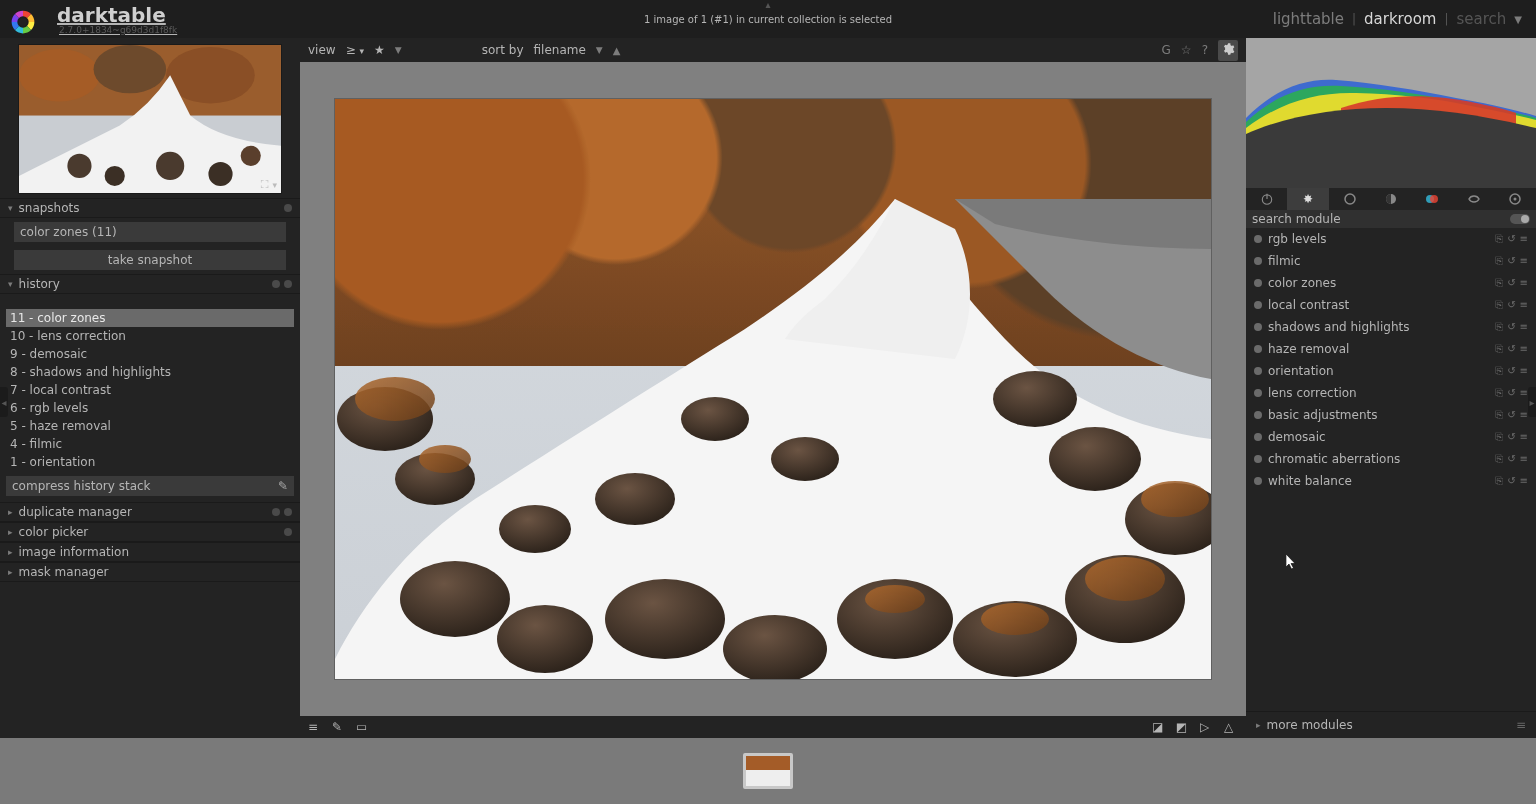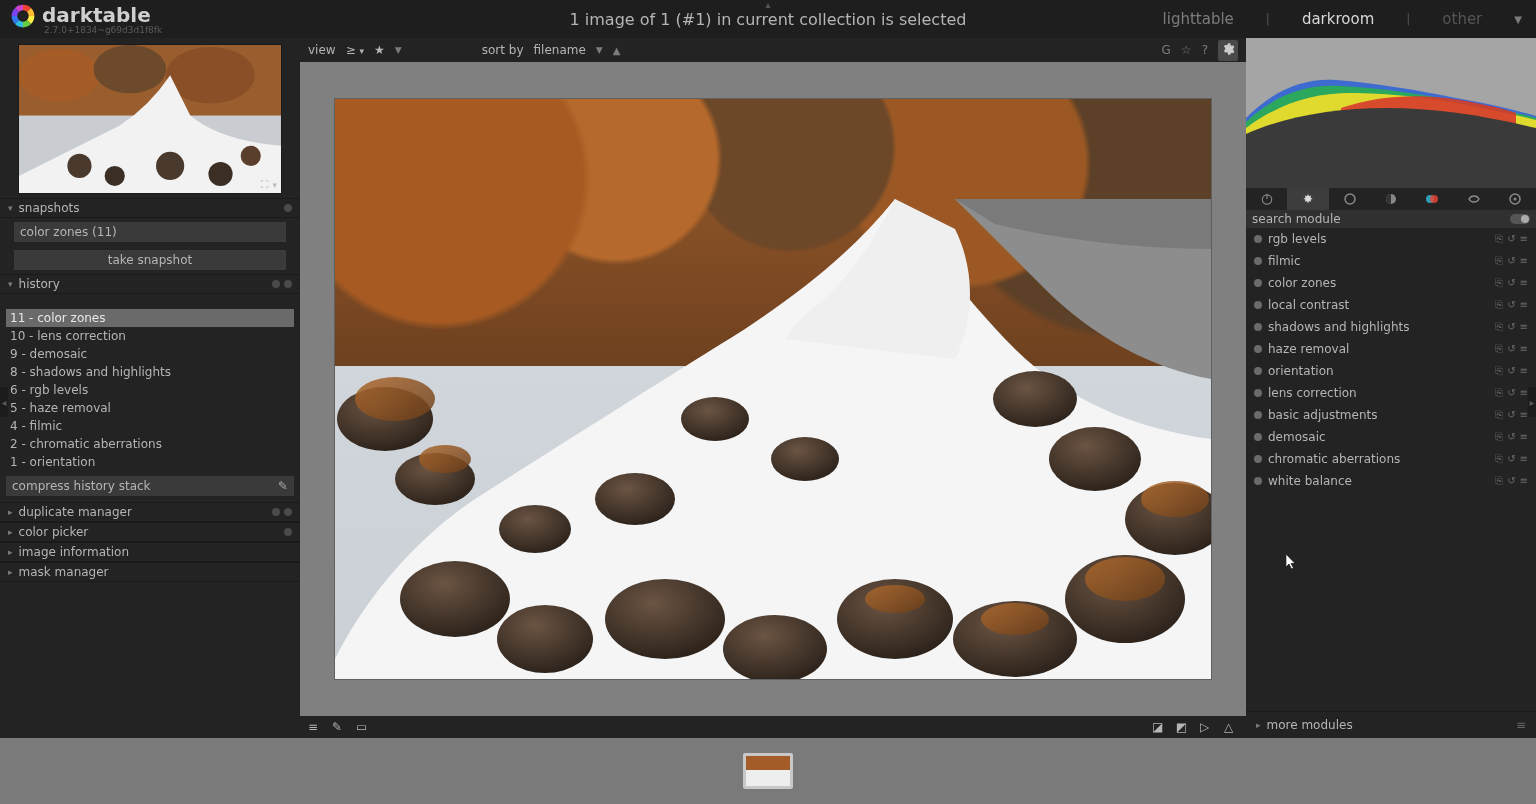--- a/index.html
+++ b/index.html
@@ -24,26 +24,26 @@
     overflow:hidden;
     position:relative;
   }
 
   
   .header {
     height:38px; background:var(--bg-darker);
     display:flex; align-items:center; justify-content:space-between;
     padding:0 10px; position:relative;
   }
-  .logo-wrap { display:flex; align-items:flex-start; gap:6px; }
+  .logo-wrap { display:flex; align-items:flex-end; gap:21px;text-decoration:underline; }
   .logo-icon { width:26px; height:26px; }
   .logo-text { font-size:20px; font-weight:600; color:#cfcfcf; letter-spacing:0; }
   .logo-sub  { font-size:9px; color:#5a5a5a; margin-left:2px; margin-top:-2px; }
-  .header-center { position:absolute; left:50%; transform:translateX(-50%); font-size:16px; color:var(--text); }
-  .header-right { display:flex; align-items:center; gap:32px; margin-right:4px; }
+  .header-center { position:absolute; left:50%; transform:translateX(-50%); font-size:10px; color:var(--text); }
+  .header-right { display:flex; align-items:center; gap:8px; margin-right:4px; }
   .hr-item { font-size:15px; color:var(--text-dim); cursor:pointer; }
   .hr-item.active { color:var(--text-bright); }
   .hr-sep  { color:#555; }
   .top-arrow { position:absolute; top:-1px; left:50%; transform:translateX(-50%); font-size:10px; color:#555 }
 
   
   .cols { display:flex; height:700px; }
   .left-panel { width:300px; background:var(--bg-dark); display:flex; flex-direction:column; }
   .right-panel{ width:290px; background:var(--bg-dark); display:flex; flex-direction:column; }
   .center     { flex:1; display:flex; flex-direction:column; background:#0f172a; min-width:0; }
@@ -205,21 +205,21 @@
       <div class="logo-text">darktable</div>
       <div class="logo-sub">2.7.0+1834~g69d3d1f8fk</div>
     </div>
   </div>
   <div class="header-center">1 image of 1 (#1) in current collection is selected</div>
   <div class="header-right">
     <span class="hr-item">lighttable</span>
     <span class="hr-sep">|</span>
     <span class="hr-item active">darkroom</span>
     <span class="hr-sep">|</span>
-    <span class="hr-item" style="color:#555">other</span>
+    <span class="hr-item" style="color:#555">search</span>
     <span class="hr-item" style="font-size:10px">▼</span>
   </div>
 </div>
 
 <div class="cols">
 
   <div class="left-panel">
     <div class="nav-preview">
       <div class="mini-photo">
         <svg viewBox="0 0 260 150" preserveAspectRatio="none">
@@ -258,24 +258,24 @@
       <span class="dots">
           <span></span>
           <span></span>
         </span>
     </div>
     <div class="hist-list" id="hist-list">
         <div class="hist-row sel">11 - color zones</div>
         <div class="hist-row">10 - lens correction</div>
         <div class="hist-row">9 - demosaic</div>
         <div class="hist-row">8 - shadows and highlights</div>
+        <div class="hist-row">7 - local contrast</div>
         <div class="hist-row">6 - rgb levels</div>
         <div class="hist-row">5 - haze removal</div>
         <div class="hist-row">4 - filmic</div>
-        <div class="hist-row">2 - chromatic aberrations</div>
         <div class="hist-row">1 - orientation</div>
       </div>
     <div class="compress-row">
       <div class="fakebtn">compress history stack</div>
       <div class="iconbtn">✎</div>
     </div>
 
     <div class="section-head">
       <span class="tri">▸</span>
       <span>duplicate manager</span>

